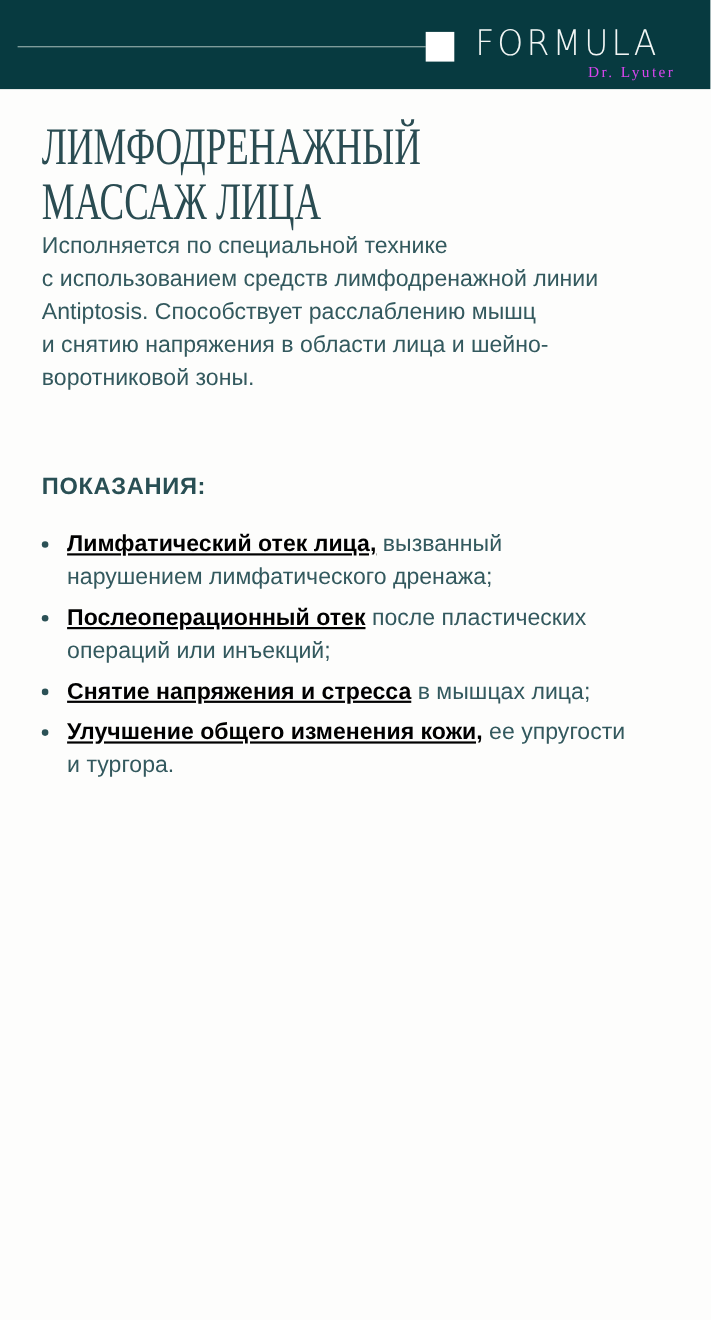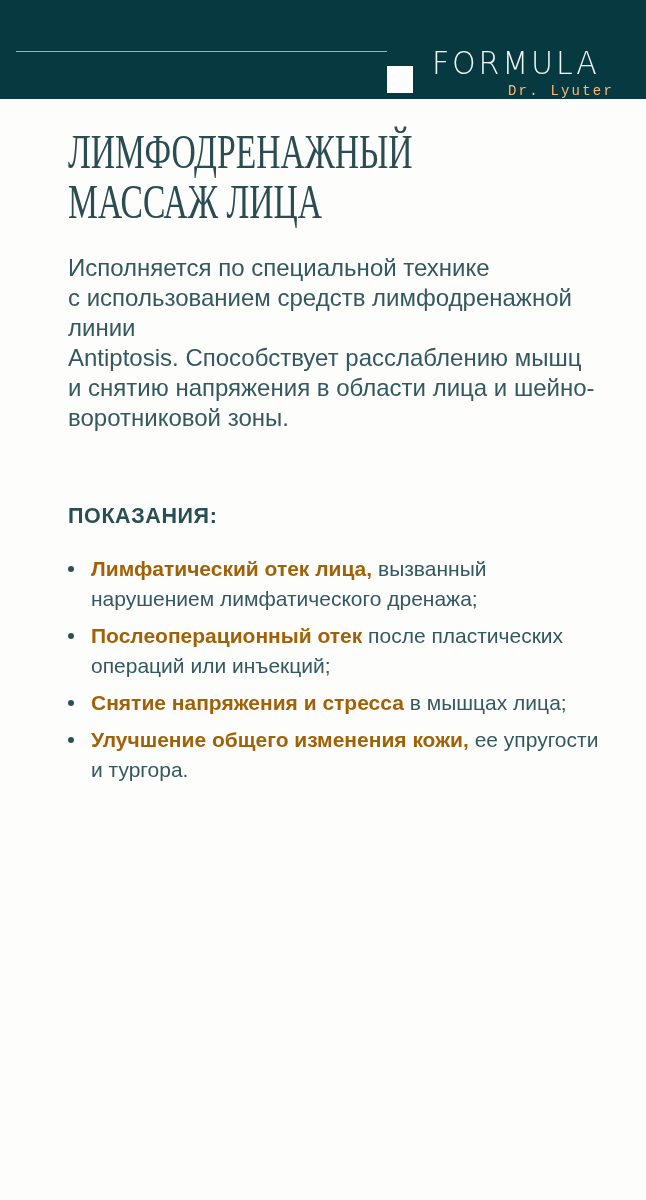--- a/index.html
+++ b/index.html
@@ -7,24 +7,24 @@
   body {
     width: 646px;
     min-height: 1200px;
     background: #fdfdfc;
     font-family: "Liberation Sans", sans-serif;
     color: #33595e;
     overflow: hidden;
   }
   
   .header {
-    height: 99px;
+    height: 81px;
     background: #073a40;
     display: flex;
-    align-items: flex-end;
+    align-items: center;
     padding-top: 16px;
   }
   .header-rule {
     flex: 1;
     height: 1px;
     background: #9cb3b1;
     margin-left: 16px;
     align-self: center;
     transform: translateY(-6px);
   }
@@ -46,47 +46,46 @@
     font-weight: 300;
     font-size: 32px;
     line-height: 1;
     letter-spacing: 3px;
     color: #f2f6f5;
     transform: scaleX(0.94);
     transform-origin: left center;
     white-space: nowrap;
   }
   .brand-sub {
-    font-family: Liberation Mono, monospace;
+    font-family: Liberation Serif, serif;
     font-size: 14px;
     letter-spacing: 2.2px;
-    color: #fdba74;
+    color: #d946ef;
     margin-top: 4px;
     text-align: right;
     margin-right: -4px;
     white-space: nowrap;
   }
   
   .main {
-    padding: 0 36px 0 68px;
+    padding: 0 36px 0 38px;
   }
   .page-title {
     margin-top: 28px;
     font-family: "Liberation Serif", serif;
     font-weight: 400;
     font-size: 48px;
     line-height: 50px;
     color: #2a4c52;
     transform: scaleX(0.70);
     transform-origin: left top;
     white-space: nowrap;
   }
   .intro {
-    margin-top: 26px;
-    font-size: 24px;
+    font-size: 21px;
     line-height: 30px;
     white-space: pre-line;
     color: #33595e;
     max-width: 545px;
   }
   .section-heading {
     margin-top: 71px;
     font-size: 21.5px;
     font-weight: bold;
     letter-spacing: 0.6px;
@@ -113,21 +112,22 @@
   .li-text {
     flex: 1;
     font-size: 21px;
     line-height: 30px;
     white-space: pre-line;
     max-width: 525px;
     color: #33595e;
   }
   .li-text .lead {
     font-weight: bold;
-    color: #a16207;
+    color: #000000;
+    text-decoration: underline;
   }
 </style>
 </head>
 <body>
 
 <header class="header">
   <div class="header-rule"></div>
   <div class="brand-square"></div>
   <div class="brand-block">
     <div class="brand-name">FORMULA</div>

